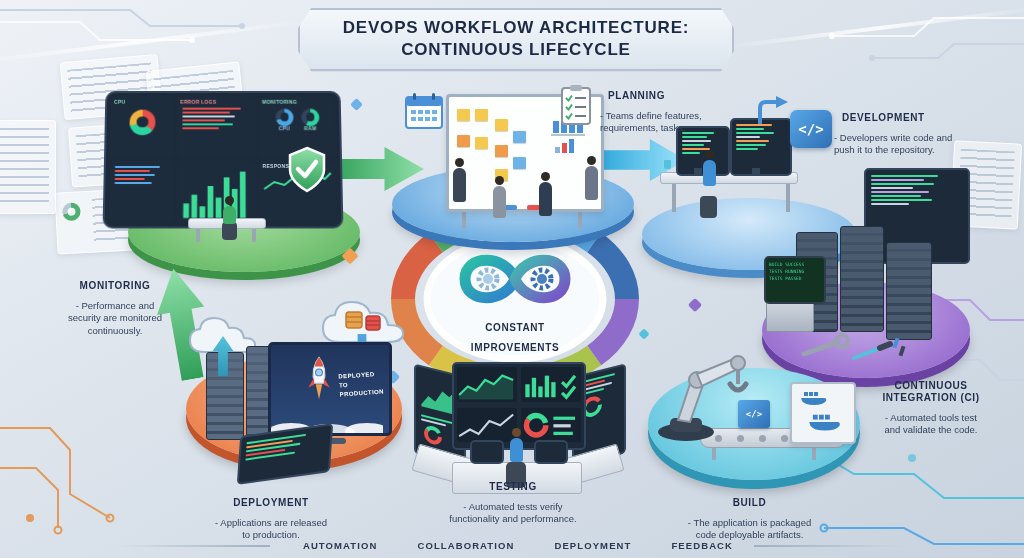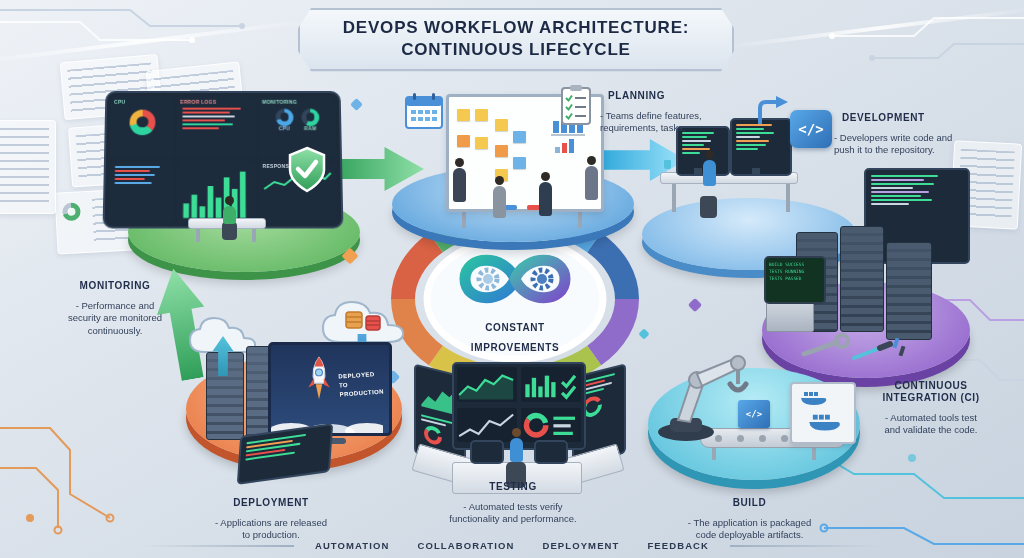--- a/index.html
+++ b/index.html
@@ -40,21 +40,21 @@
   .desk{position:absolute;background:linear-gradient(180deg,#f2f5f8,#d3dae3);border:1px solid #a6b1c0;border-radius:3px;z-index:4;}
   .leg{position:absolute;width:4px;background:#9aa6b4;z-index:3;}
   .person{position:absolute;z-index:5;width:14px;}
   .person .head{width:9px;height:9px;border-radius:50%;margin:0 auto;background:#2e2a26;}
   .person .body{width:13px;height:22px;border-radius:6px 6px 3px 3px;margin:1px auto 0;}
   .chair{position:absolute;background:#3c4856;border-radius:4px;z-index:4;}
   .donut{position:relative;border-radius:50%;}
   .donut::after{content:"";position:absolute;inset:27%;border-radius:50%;background:#1d2c3c;}
   .sticky{position:absolute;width:13px;height:12px;border-radius:1px;box-shadow:0 1px 1px rgba(0,0,0,.18);}
   .footer{position:absolute;left:0;right:0;bottom:7px;display:flex;align-items:center;justify-content:center;gap:14px;z-index:9;}
-  .footer-item{font-size:9.5px;font-weight:bold;color:#2a3850;letter-spacing:1.1px;padding:0 7px;}
+  .footer-item{font-size:9.5px;font-weight:bold;color:#2a3850;letter-spacing:1.1px;padding:0 7px;margin-left:12px;}
   .footer-line{height:2px;width:150px;background:linear-gradient(90deg,transparent,#9fb0c2);}
   .footer-line.r{background:linear-gradient(90deg,#9fb0c2,transparent);}
   .cube{position:absolute;transform:rotate(45deg);border-radius:2px;z-index:3;}
 </style>
 </head>
 <body>
 
 <div class="canvas">
 
   <div class="streak" style="left:-30px;top:40px;width:340px;"></div>

